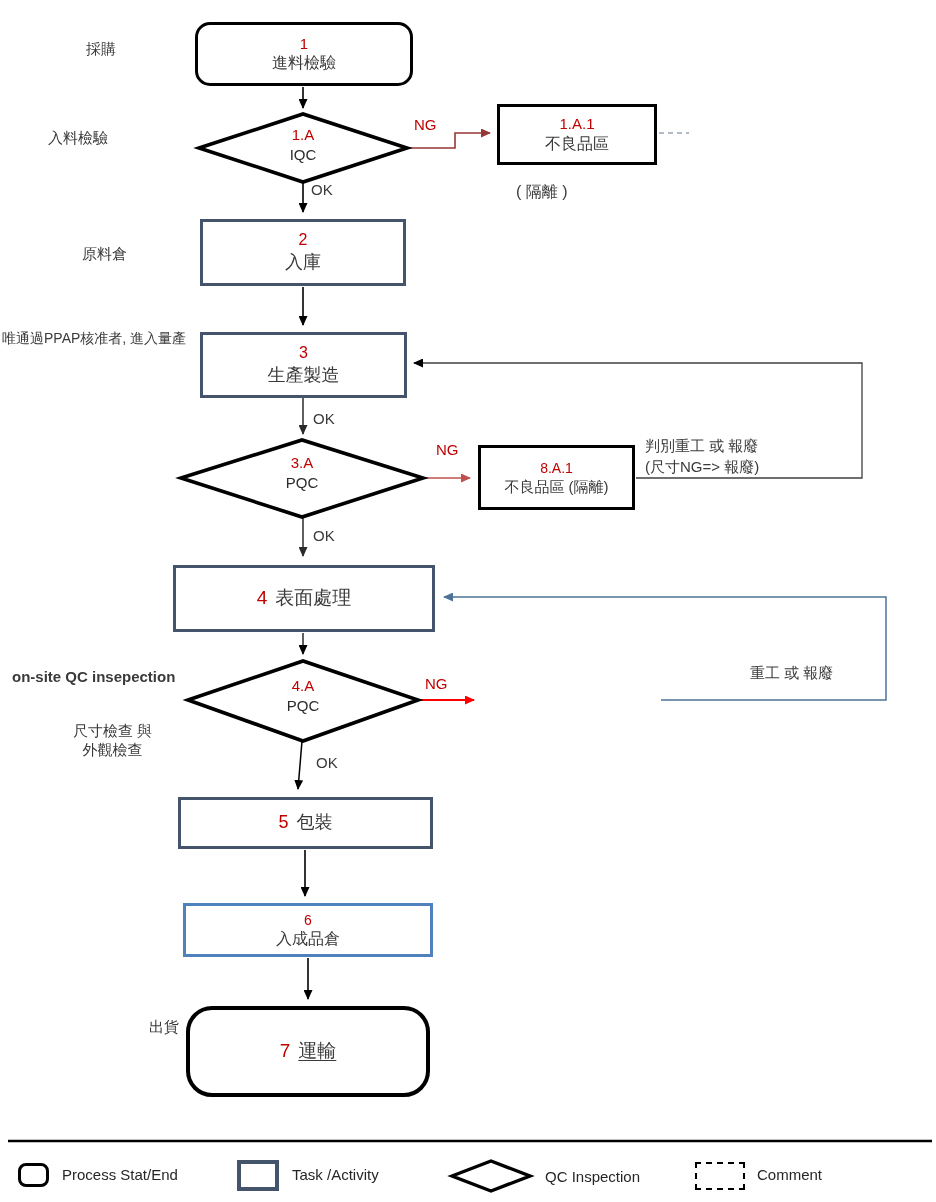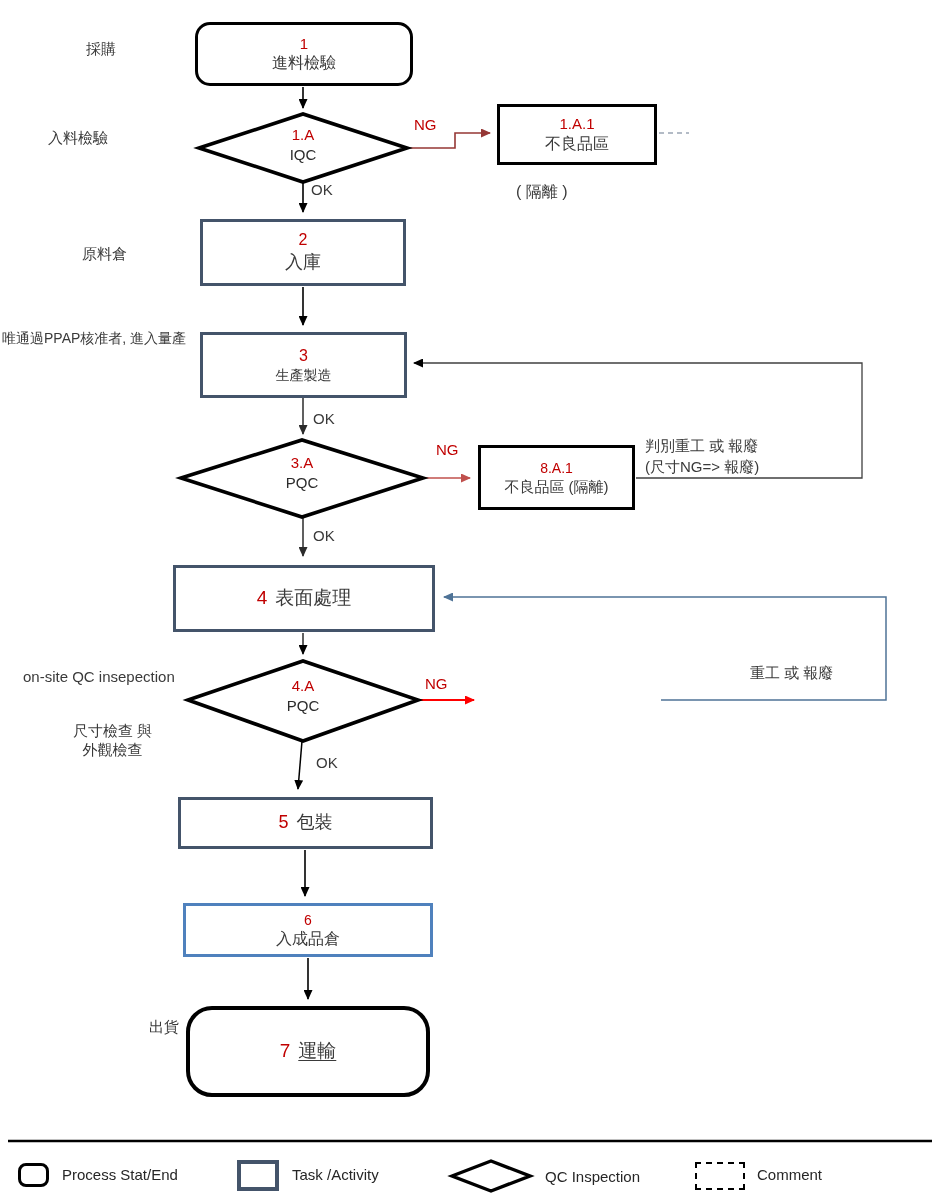--- a/index.html
+++ b/index.html
@@ -87,21 +87,21 @@
     <polygon points="188,700 303,661 418,700 303,741" fill="#fff" stroke="#000" stroke-width="3.6"></polygon>
 
     <line x1="8" y1="1141" x2="932" y2="1141" stroke="#000" stroke-width="2.6"></line>
     <polygon points="452,1176 491,1161 530,1176 491,1191" fill="#fff" stroke="#000" stroke-width="3.4"></polygon>
   </svg>
 
   <div class="sidelabel" style="left:86px;top:40px;">採購</div>
   <div class="sidelabel" style="left:48px;top:129px;">入料檢驗</div>
   <div class="sidelabel" style="left:82px;top:245px;">原料倉</div>
   <div class="sidelabel" style="left:2px;top:330px;font-size:14px;">唯通過PPAP核准者, 進入量產</div>
-  <div class="sidelabel" style="left:23px;top:668px;">on-site QC insepection</div>
+  <div class="sidelabel" style="left:12px;top:668px;font-weight:bold;">on-site QC insepection</div>
   <div class="sidelabel" style="left:45px;top:722px;width:135px;text-align:center;">
     <div>尺寸檢查 與</div>
     <div>外觀檢查</div>
   </div>
   <div class="sidelabel" style="left:149px;top:1018px;">出貨</div>
 
   <div class="node black-border rounded" style="left:195px;top:22px;width:218px;height:64px;">
     <div class="num">1</div>
     <div class="lbl">進料檢驗</div>
   </div>
@@ -118,21 +118,21 @@
   <div class="note" style="left:516px;top:181px;font-size:16px;">( 隔離 )</div>
 
 
   <div class="node task-border" style="left:200px;top:219px;width:206px;height:67px;">
     <div class="num" style="font-size:16px;">2</div>
     <div class="lbl" style="font-size:18px;">入庫</div>
   </div>
 
   <div class="node task-border" style="left:200px;top:332px;width:207px;height:66px;">
     <div class="num" style="font-size:16px;">3</div>
-    <div class="lbl" style="font-size:14px;">生產製造</div>
+    <div class="lbl" style="font-size:18px;">生產製造</div>
   </div>
 
   <div class="dtext" style="left:252px;top:453px;">
     <div class="num">3.A</div>
     <div class="lbl">PQC</div>
   </div>
 
   <div class="node black-border" style="left:478px;top:445px;width:157px;height:65px;">
     <div class="num" style="font-size:14px;">8.A.1</div>
     <div class="lbl" style="font-size:15px;">不良品區 (隔離)</div>

